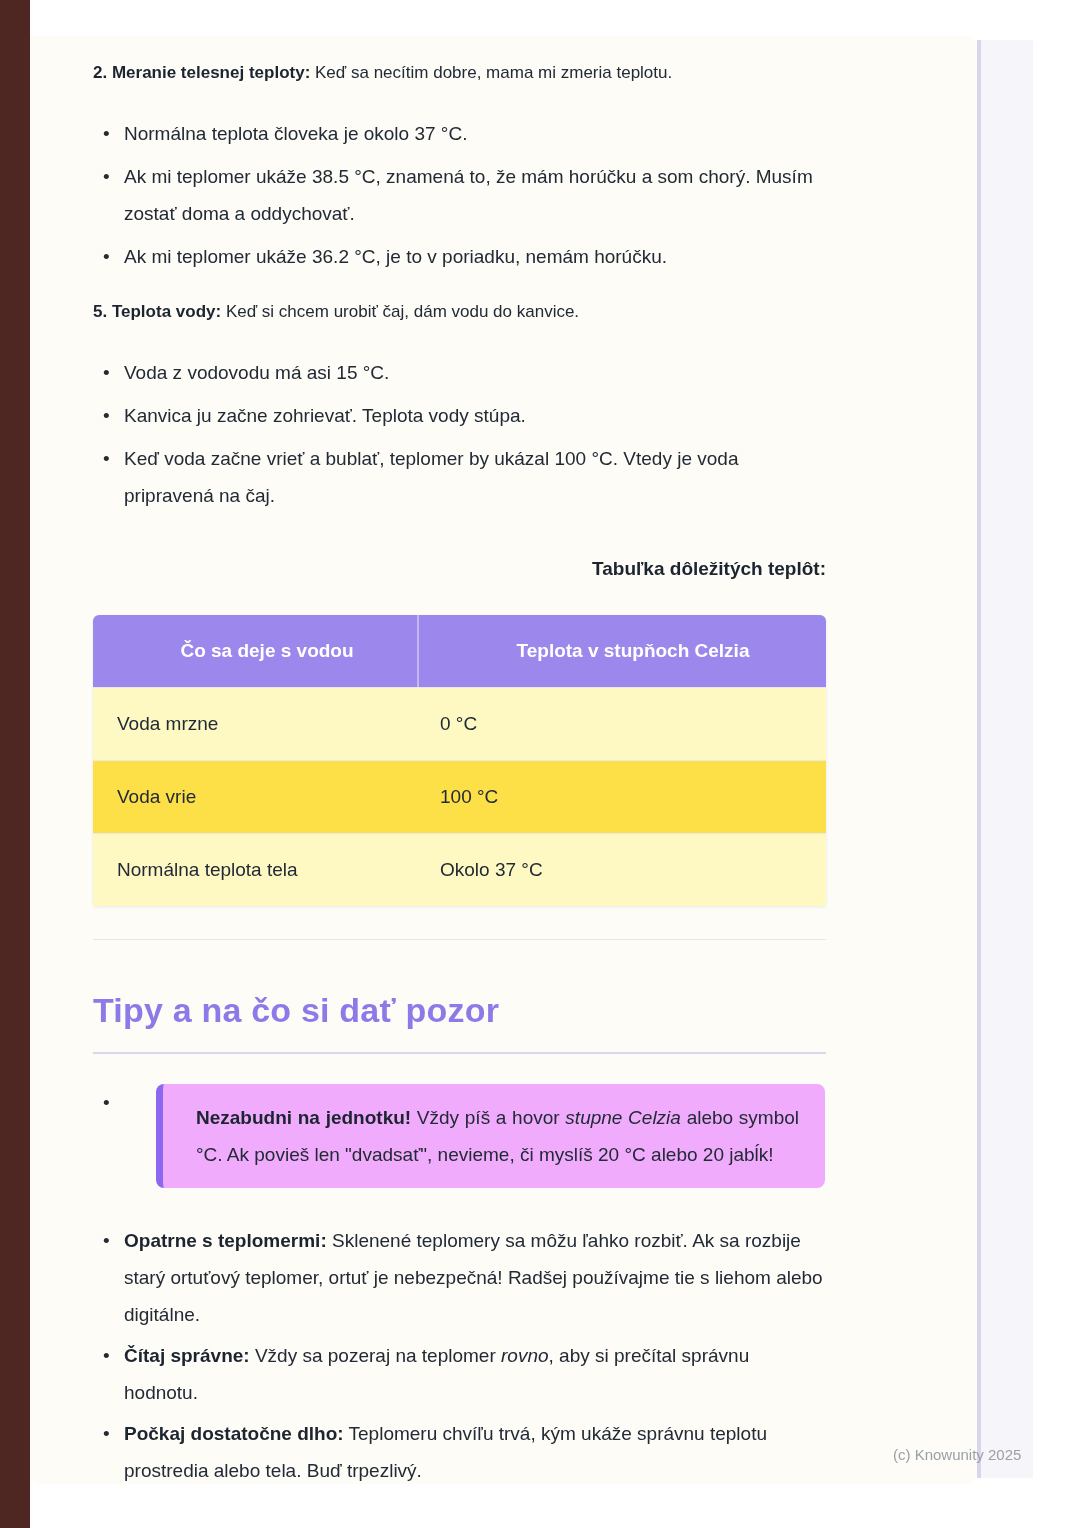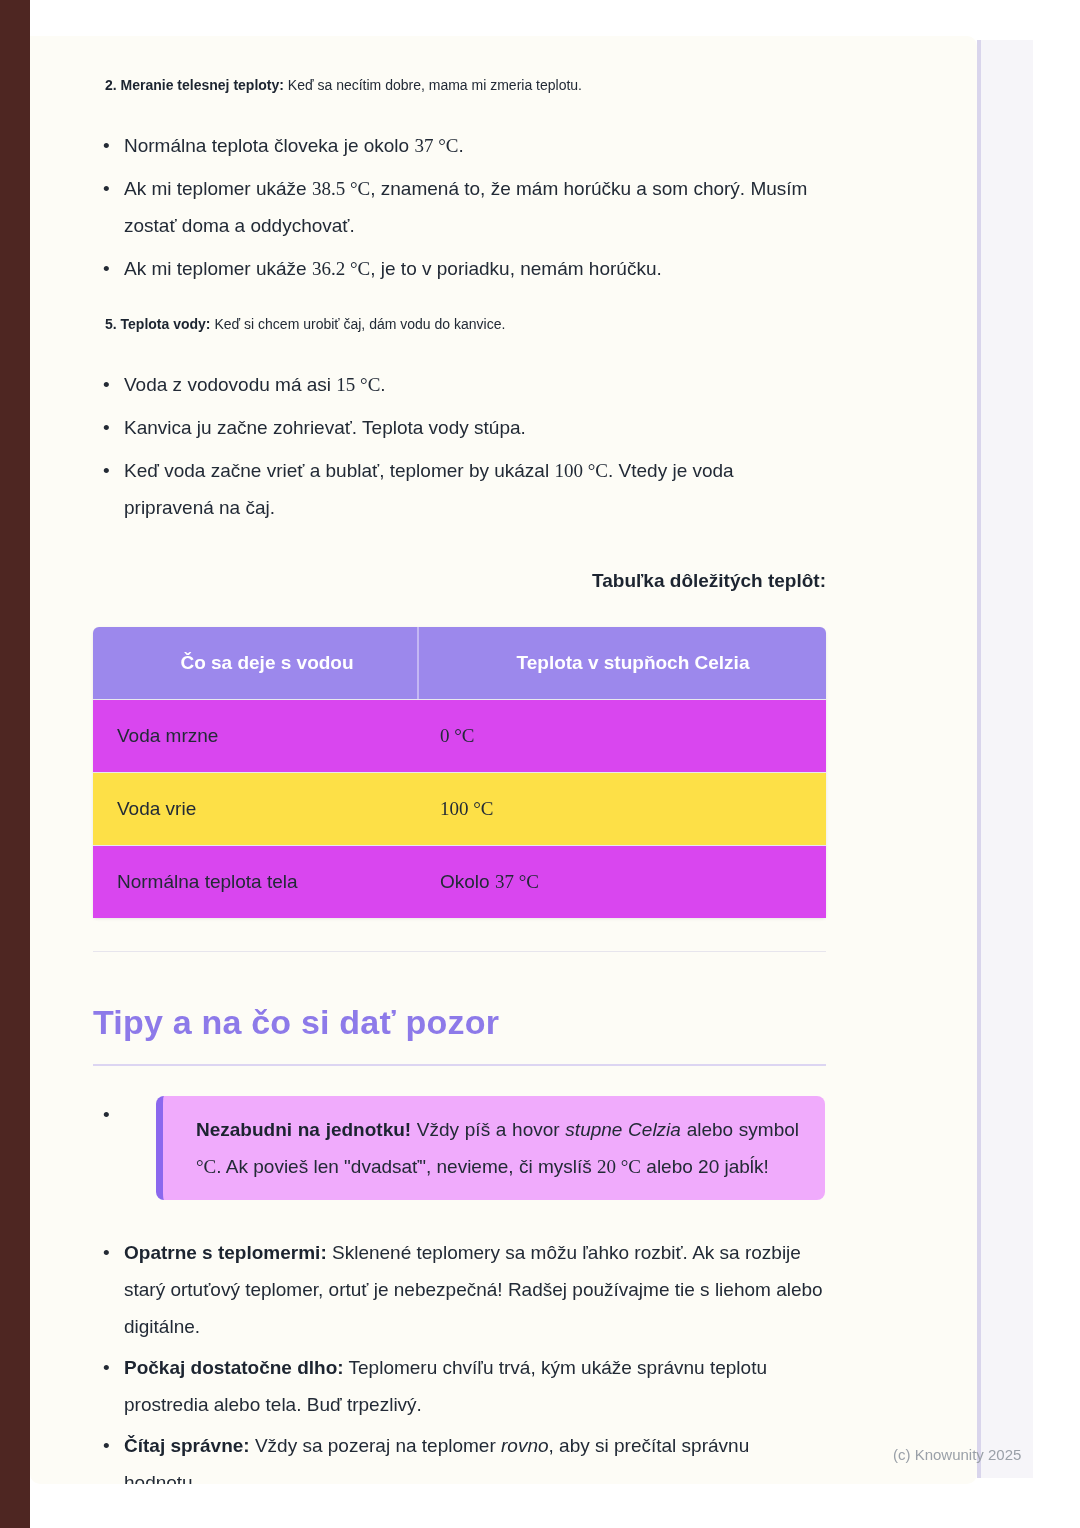--- a/index.html
+++ b/index.html
@@ -12,46 +12,46 @@
   
   .page{
     position:absolute;left:30px;top:36px;width:947px;height:1448px;
     background:#fdfcf6;border-radius:0 10px 10px 10px;
     box-sizing:border-box;padding:22px 151px 0 63px;overflow:hidden;
   }
   
   .edge-line{position:absolute;left:977px;top:40px;width:4px;height:1438px;background:#d9d5ec;}
   .edge-band{position:absolute;left:981px;top:40px;width:52px;height:1438px;background:#f6f5f9;}
 
-  p.lead{margin:12px;font-size:14px;line-height:30px;}
+  p.lead{margin:0;font-size:17px;line-height:30px;}
   p.lead.mt{margin-top:22px;}
   .seg-b{font-weight:700;color:#1c2430;}
   .seg-i{font-style:italic;}
-  .seg-m{font-family:Liberation Serif, serif;}
+  .seg-m{font-family:Liberation Sans, sans-serif;}
   .seg-n{}
 
   ul.blist{list-style:none;margin:27px 0 0 0;padding:0 0 0 31px;}
   ul.blist li{position:relative;margin:6px 0;font-size:19px;line-height:37px;max-width:706px;}
   ul.blist li::before{
     content:"•";position:absolute;left:-21px;top:0;color:#242b35;font-size:19px;line-height:37px;
   }
 
   .tbl-label{margin-top:40px;font-size:19px;line-height:30px;font-weight:700;color:#1c2430;text-align:right;}
 
   .table{margin-top:31px;width:733px;border-radius:8px 8px 4px 4px;
          box-shadow:0 1px 3px rgba(40,40,60,0.10);}
   .thead{display:flex;background:#9c88ec;border-radius:6px 6px 0 0;overflow:hidden;text-align:center;}
   .thead .cell{color:#ffffff;font-weight:700;font-size:19px;line-height:72px;height:72px;}
   .thead .c1{border-right:2px solid #c4b7f4;}
   .trow{display:flex;border-top:1px solid #e9e8ee;}
   .trow .cell{font-size:19px;line-height:72px;height:72px;}
   .cell{box-sizing:border-box;}
   .c1{width:326px;padding-left:24px;}
   .c2{width:407px;padding-left:21px;}
-  .row-a{background:#d946ef;align-items:flex-end;}
+  .row-a{background:#fef9c3;align-items:flex-end;}
   .row-b{background:#fde047;}
 
   hr.sep{border:none;border-top:1px solid #e7e5ed;width:733px;margin:33px 0 0 0;}
 
   h1.tips{
     margin:48px 0 0 0;width:733px;font-size:34px;line-height:44px;font-weight:700;
     color:#8d7ae9;padding-bottom:20px;border-bottom:2px solid #dcd5f2;letter-spacing:0.2px;
   }
 
   ul.tips-list{list-style:none;margin:30px 0 0 0;padding:0 0 0 31px;}
@@ -119,19 +119,19 @@
 
   <hr class="sep">
 
   <h1 class="tips">Tipy a na čo si dať pozor</h1>
 
   <ul class="tips-list">
     <li class="callout-item">
       <div class="callout"><span class="seg-b">Nezabudni na jednotku!</span><span class="seg-n"> Vždy píš a hovor </span><span class="seg-i">stupne Celzia</span><span class="seg-n"> alebo symbol </span><span class="seg-m">°C</span><span class="seg-n">. Ak povieš len "dvadsať", nevieme, či myslíš </span><span class="seg-m">20 °C</span><span class="seg-n"> alebo 20 jabĺk!</span></div>
     </li>
     <li class="tips-gap"><span class="seg-b">Opatrne s teplomermi:</span><span class="seg-n"> Sklenené teplomery sa môžu ľahko rozbiť. Ak sa rozbije starý ortuťový teplomer, ortuť je nebezpečná! Radšej používajme tie s liehom alebo digitálne.</span></li>
+    <li><span class="seg-b">Čítaj správne:</span><span class="seg-n"> Vždy sa pozeraj na teplomer </span><span class="seg-i">rovno</span><span class="seg-n">, aby si prečítal správnu hodnotu.</span></li>
     <li><span class="seg-b">Počkaj dostatočne dlho:</span><span class="seg-n"> Teplomeru chvíľu trvá, kým ukáže správnu teplotu prostredia alebo tela. Buď trpezlivý.</span></li>
-    <li><span class="seg-b">Čítaj správne:</span><span class="seg-n"> Vždy sa pozeraj na teplomer </span><span class="seg-i">rovno</span><span class="seg-n">, aby si prečítal správnu hodnotu.</span></li>
   </ul>
 
 </div>
 
 <div class="watermark">(c) Knowunity 2025</div>
 
 </body></html>

